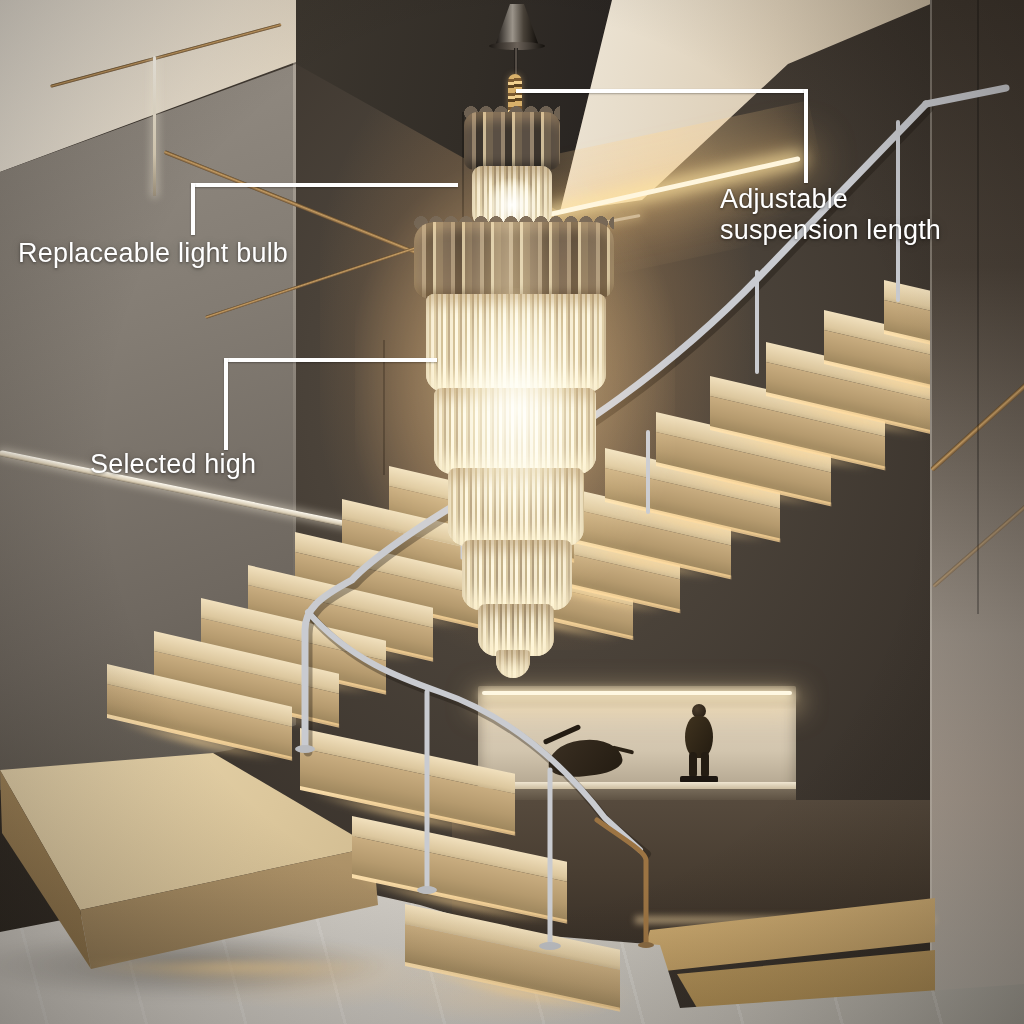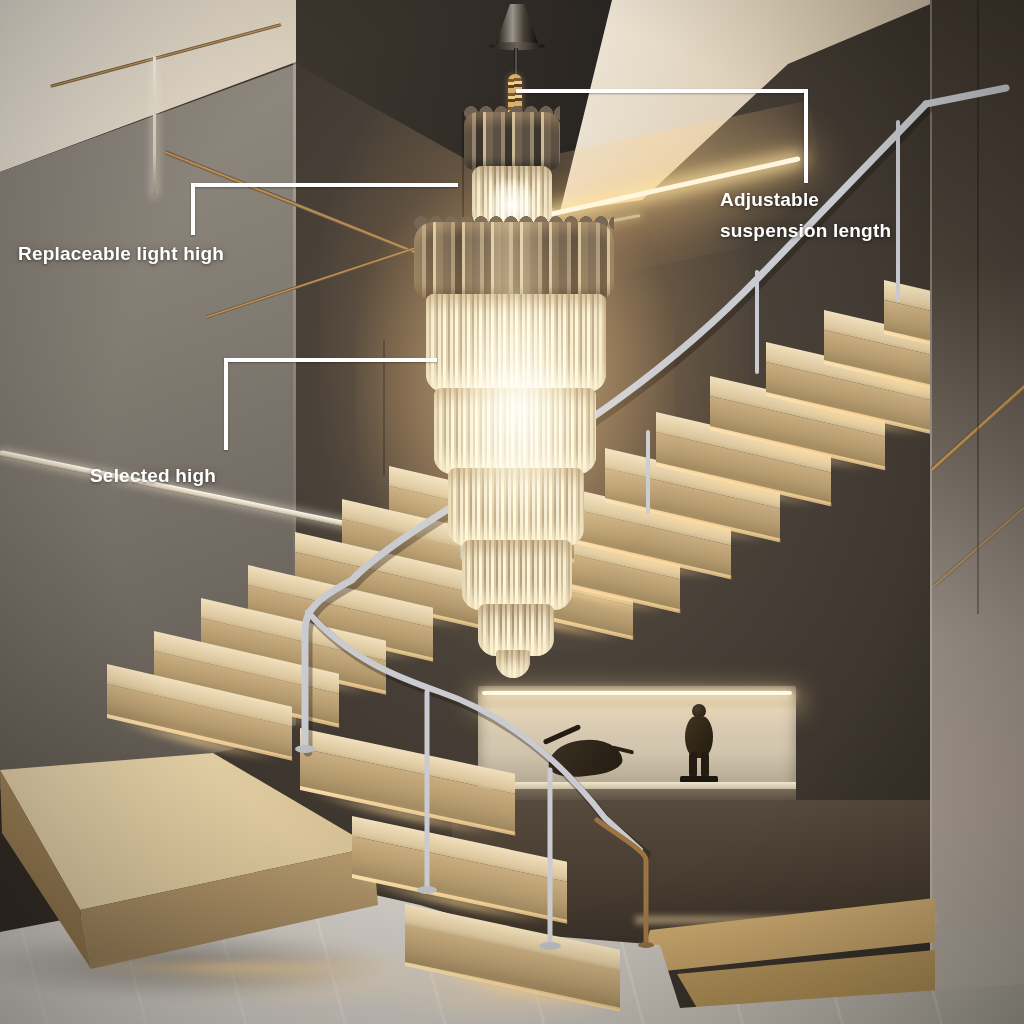--- a/index.html
+++ b/index.html
@@ -102,21 +102,21 @@
   .scallop{background:radial-gradient(circle 7px at 7px 11px,#6e6152 97%,rgba(0,0,0,0)) ;background-size:15px 20px;background-repeat:repeat-x;}
   .screen{mix-blend-mode:screen;}
 
   
   .rails{left:0;top:0;width:1024px;height:1024px;pointer-events:none;}
 
   .vignette{inset:0;background:radial-gradient(ellipse at 50% 45%,rgba(0,0,0,0) 56%,rgba(18,14,10,.38) 100%);}
 
   
   .callout{background:#ffffff;box-shadow:0 1px 2px rgba(0,0,0,.3);}
-  .anno-label{color:#ffffff;font-weight:bold;font-size:19px;line-height:31px;letter-spacing:.2px;
+  .anno-label{color:#ffffff;font-weight:normal;font-size:27px;line-height:31px;letter-spacing:.2px;
     text-shadow:0 1px 3px rgba(0,0,0,.45),0 0 10px rgba(0,0,0,.18);white-space:nowrap;}
   .anno-label span{display:block;}
 </style>
 </head>
 <body>
 
 <div class="stage">
 
   <div class="abs wall-base"></div>
   <div class="abs wall-glow"></div>
@@ -333,34 +333,34 @@
     <div class="abs screen" style="left:52px;top:288px;width:130px;height:242px;background:radial-gradient(ellipse,rgba(255,248,225,.95) 0%,rgba(255,228,170,.55) 45%,rgba(255,228,170,0) 72%);"></div>
     <div class="abs screen" style="left:-45px;top:170px;width:320px;height:430px;background:radial-gradient(ellipse,rgba(255,200,125,.5) 0%,rgba(255,180,100,.22) 45%,rgba(255,180,100,0) 75%);"></div>
   </div>
 
   <div class="abs vignette"></div>
 
   <div>
     <div class="abs callout" style="left:191px;top:183px;width:267px;height:4px;"></div>
     <div class="abs callout" style="left:191px;top:183px;width:4px;height:52px;"></div>
     <div class="abs anno-label" style="left:18px;top:238px;">
-      <span>Replaceable light high</span>
+      <span>Replaceable light bulb</span>
     </div>
   </div>
 
   <div>
     <div class="abs callout" style="left:516px;top:89px;width:292px;height:4px;"></div>
     <div class="abs callout" style="left:804px;top:89px;width:4px;height:94px;"></div>
     <div class="abs anno-label" style="left:720px;top:184px;">
       <span>Adjustable</span>
       <span>suspension length</span>
     </div>
   </div>
 
   <div>
     <div class="abs callout" style="left:224px;top:358px;width:213px;height:4px;"></div>
     <div class="abs callout" style="left:224px;top:358px;width:4px;height:92px;"></div>
-    <div class="abs anno-label" style="left:90px;top:460px;">
+    <div class="abs anno-label" style="left:90px;top:449px;">
       <span>Selected high</span>
     </div>
   </div>
 
 </div>
 
 </body></html>

